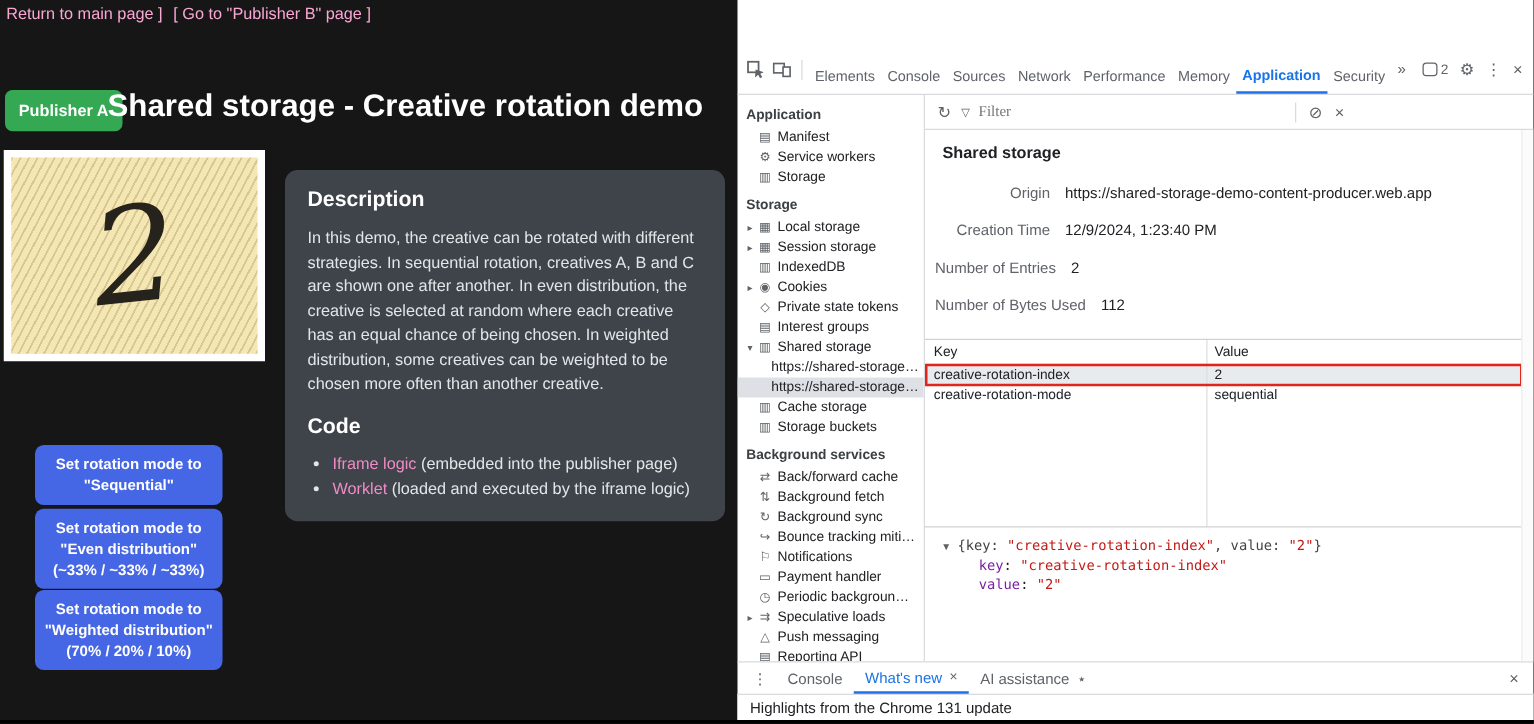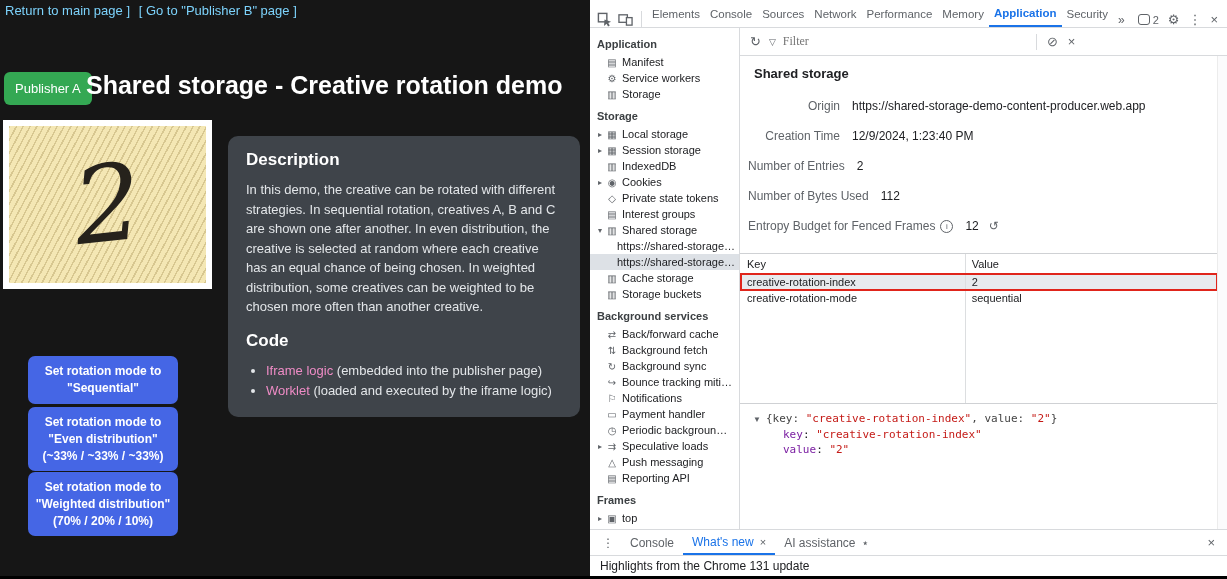--- a/index.html
+++ b/index.html
@@ -1,22 +1,22 @@
 <!DOCTYPE html>
 <html><head>
 <meta charset="utf-8">
 <style>
   html,body{margin:0;padding:0;background:#000;}
   .screen{position:relative;width:1227px;height:579px;overflow:hidden;background:#161616;font-family:"Liberation Sans",sans-serif;}
 
   
   .page{position:absolute;left:0;top:0;width:590px;height:579px;background:#161616;color:#fff;}
   .top-links{position:absolute;left:5px;top:3px;font-size:13px;white-space:nowrap;}
-  .top-links a{color:#7dd3fc;text-decoration:none;margin-right:5px;cursor:pointer;}
-  .badge{position:absolute;left:4px;top:72px;background:#34a853;color:#fff;font-weight:normal;font-size:13px;padding:9px 11px;border-radius:6px;}
+  .top-links a{color:#f9a8d4;text-decoration:none;margin-right:5px;cursor:pointer;}
+  .badge{position:absolute;left:4px;top:72px;background:#34a853;color:#fff;font-weight:bold;font-size:13px;padding:9px 11px;border-radius:6px;}
   .page-title{position:absolute;left:86px;top:71px;font-size:25px;font-weight:bold;white-space:nowrap;}
   .creative{position:absolute;left:3px;top:120px;width:197px;height:157px;background:#fff;padding:6px;}
   .creative-inner{width:100%;height:100%;background:
       repeating-linear-gradient(118deg, rgba(130,104,38,.25) 0 1.5px, rgba(0,0,0,0) 1.5px 6px),#f4e7b4;
       display:flex;align-items:center;justify-content:center;}
   .creative-char{font-family:"DejaVu Serif",serif;font-style:italic;font-size:106px;line-height:1;color:#26221c;transform:rotate(-6deg);}
   .demo-control{position:absolute;left:0;top:331px;width:206px;text-align:center;font-weight:bold;font-size:15px;}
   .demo-btn{position:absolute;left:28px;width:150px;box-sizing:border-box;background:#4566e5;color:#fff;
       font-family:inherit;font-weight:bold;font-size:12px;line-height:1.4;text-align:center;border:none;border-radius:7px;
       padding:7px 6px;cursor:pointer;}
@@ -26,21 +26,21 @@
   .desc-panel{position:absolute;left:228px;top:136px;width:352px;box-sizing:border-box;background:#3f444a;border-radius:10px;
       padding:14px 18px 16px;color:#e3e6e9;}
   .desc-panel h3{margin:0 0 10px;font-size:17px;color:#fff;}
   .desc-panel p{margin:0 0 14px;font-size:13px;line-height:1.5;}
   .code-list{margin:4px 0 0;padding-left:20px;font-size:13px;line-height:1.55;}
   .code-list a{color:#ef8cc6;text-decoration:none;cursor:pointer;}
 
   
   .devtools{position:absolute;left:590px;top:0;width:637px;height:576px;background:#fff;color:#202124;
       display:flex;flex-direction:column;font-size:12px;}
-  .dt-tabbar{flex:0 0 27px;display:flex;align-items:flex-end;border-bottom:1px solid #d8dadd;padding:0 4px;white-space:nowrap;}
+  .dt-tabbar{flex:0 0 27px;display:flex;align-items:flex-start;border-bottom:1px solid #d8dadd;padding:0 4px;white-space:nowrap;margin-top:48px;}
   .tb-svg{display:flex;align-items:center;margin:0 3px;cursor:pointer;}
   .tb-divider{width:1px;height:16px;background:#d8dadd;margin:0 5px;flex:0 0 1px;}
   .tab{padding:0 5px;height:100%;display:flex;align-items:center;box-sizing:border-box;color:#5f6368;font-size:11.5px;cursor:pointer;}
   .tab.active{color:#1a73e8;border-bottom:2px solid #1a73e8;font-weight:bold;}
   .tab-overflow{color:#5f6368;padding:0 5px;cursor:pointer;}
   .tabbar-right{margin-left:auto;display:flex;align-items:center;gap:9px;padding-right:5px;color:#5f6368;}
   .issues{display:flex;align-items:center;gap:3px;font-size:11px;cursor:pointer;}
   .issues-box{width:12px;height:11px;border:1.5px solid #5f6368;border-radius:3px;box-sizing:border-box;}
   .ico-btn{cursor:pointer;font-size:13px;color:#5f6368;}
 
@@ -330,28 +330,20 @@
               <span class="meta-value">12/9/2024, 1:23:40 PM</span>
             </div>
             <div class="meta-row">
               <span class="meta-label">Number of Entries</span>
               <span class="meta-value">2</span>
             </div>
             <div class="meta-row">
               <span class="meta-label">Number of Bytes Used</span>
               <span class="meta-value">112</span>
             </div>
-            <div class="meta-row">
-              <span class="meta-label">
-                <span>Entropy Budget for Fenced Frames</span>
-                <span class="info-circle">i</span>
-              </span>
-              <span class="meta-value">12</span>
-              <span class="reset-ico">↺</span>
-            </div>
           </div>
 
           <div class="kv-table">
             <div class="col-divider"></div>
             <div class="t-header">
               <div>Key</div>
               <div>Value</div>
             </div>
             <div class="t-row sel">
               <div>creative-rotation-index</div>

